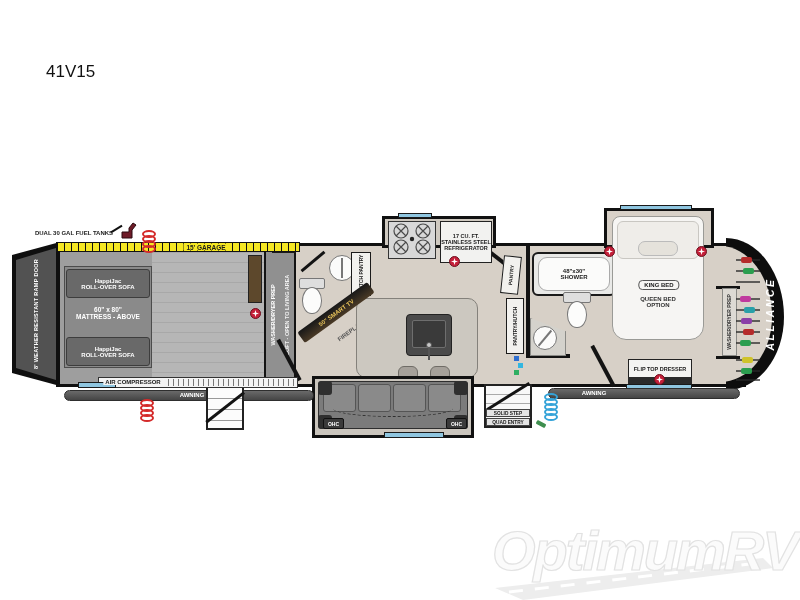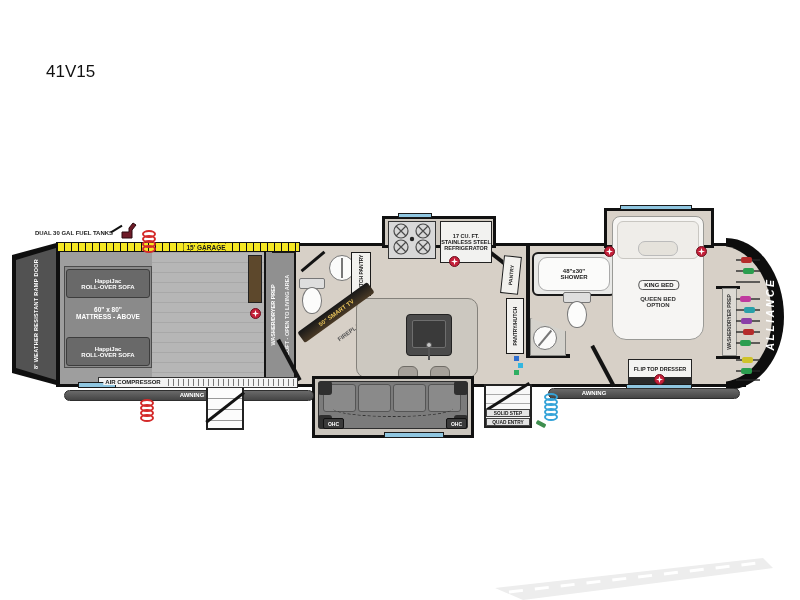--- a/index.html
+++ b/index.html
@@ -291,18 +291,20 @@
       <div class="ring"></div>
       <div class="ring"></div>
       <div class="ring"></div>
   </div>
   <div class="abs" style="left:536px;top:396px;width:10px;height:4px;background:#3f8f4f;transform:rotate(28deg);border-radius:1px;z-index:32;"></div>
 
   <div class="abs" style="left:514px;top:330px;width:5px;height:5px;background:#2f6fd0;z-index:12;"></div>
   <div class="abs" style="left:518px;top:337px;width:5px;height:5px;background:#32b6e0;z-index:12;"></div>
   <div class="abs" style="left:514px;top:344px;width:5px;height:5px;background:#2fae62;z-index:12;"></div>
 
+  <div class="abs" style="left:492px;top:492px;font-size:56px;font-weight:bold;font-style:italic;letter-spacing:-2px;
+              color:#fbfbfb;-webkit-text-stroke:1.2px #e2e2e2;text-shadow:0 0 1px #e6e6e6;z-index:2;">OptimumRV</div>
   <svg class="abs" style="left:495px;top:528px;z-index:1;" width="295" height="48" viewBox="0 0 295 48">
     <polygon points="0,34 268,4 278,14 28,46" fill="#ededed"></polygon>
     <line x1="14" y1="38" x2="272" y2="8" stroke="#ffffff" stroke-width="3" stroke-dasharray="14 12"></line>
   </svg>
 
 </div>
 
 </body></html>

